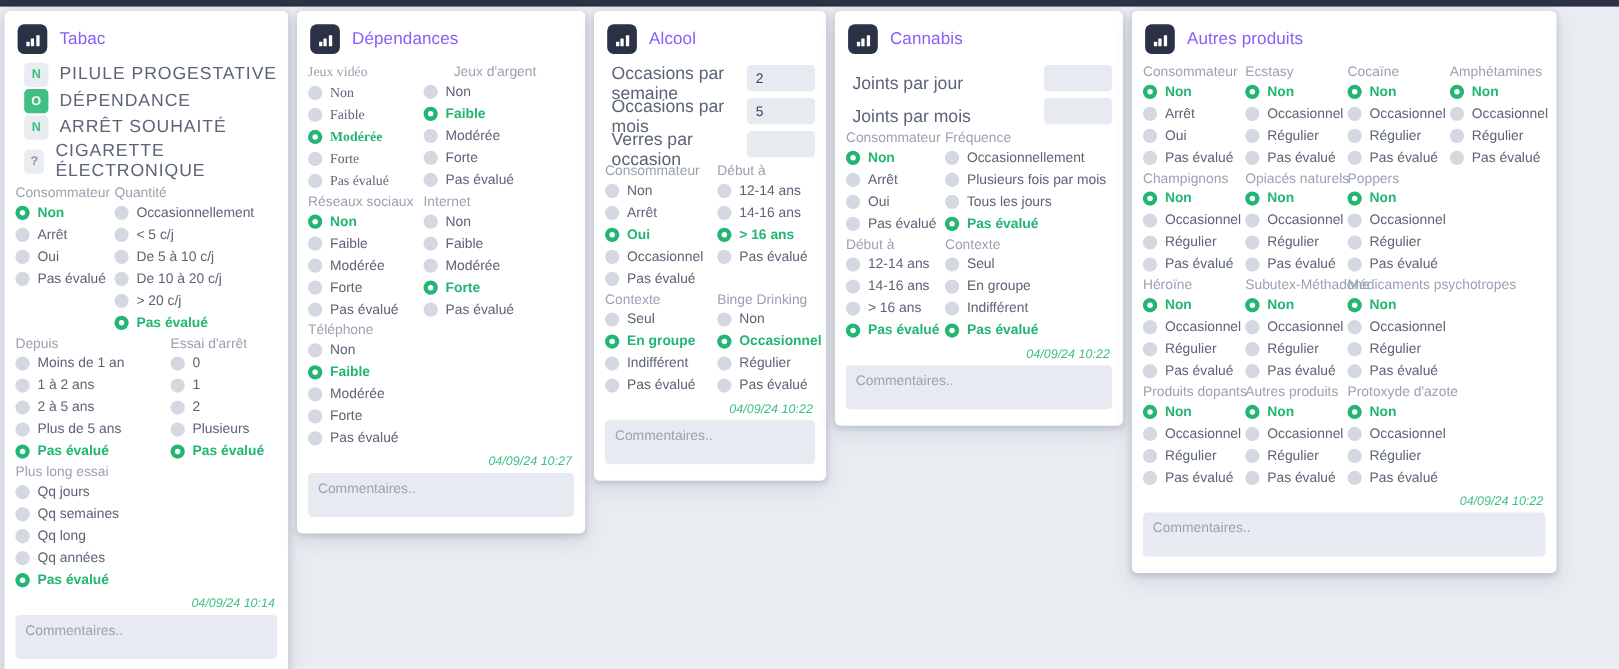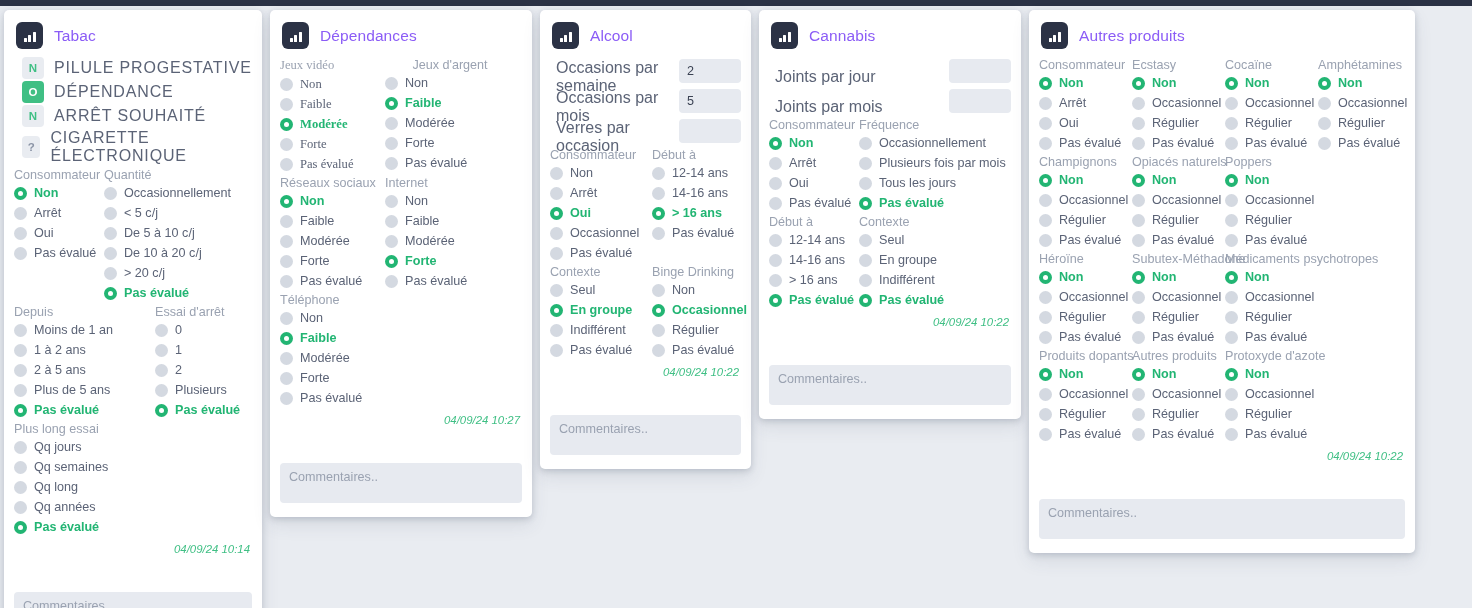--- a/index.html
+++ b/index.html
@@ -89,21 +89,21 @@
   }
 
   .stamp {
     text-align: right; font-size: 11.4px; font-style: italic;
     color: #3fbf84; padding: 6px 2px 4px 0;
   }
   .comment {
     width: 100%; height: 40px; border-radius: 4px;
     background: #e7eaf0; border: none; outline: none; resize: none;
     font-size: 12.6px; color: #6c7policy; padding: 7px 9px;
-    font-family: "Liberation Sans", sans-serif; color: #8b94a6; margin-top: 33px;
+    font-family: "Liberation Sans", sans-serif; color: #8b94a6;
   }
   .comment::placeholder { color: #9aa2b1; }
 </style>
 </head>
 <body>
 
 <div id="topstrip"></div>
 <div id="board">
     <div class="card" style="width: 258px;"><div class="card-head">
         <div class="chart-icon">

